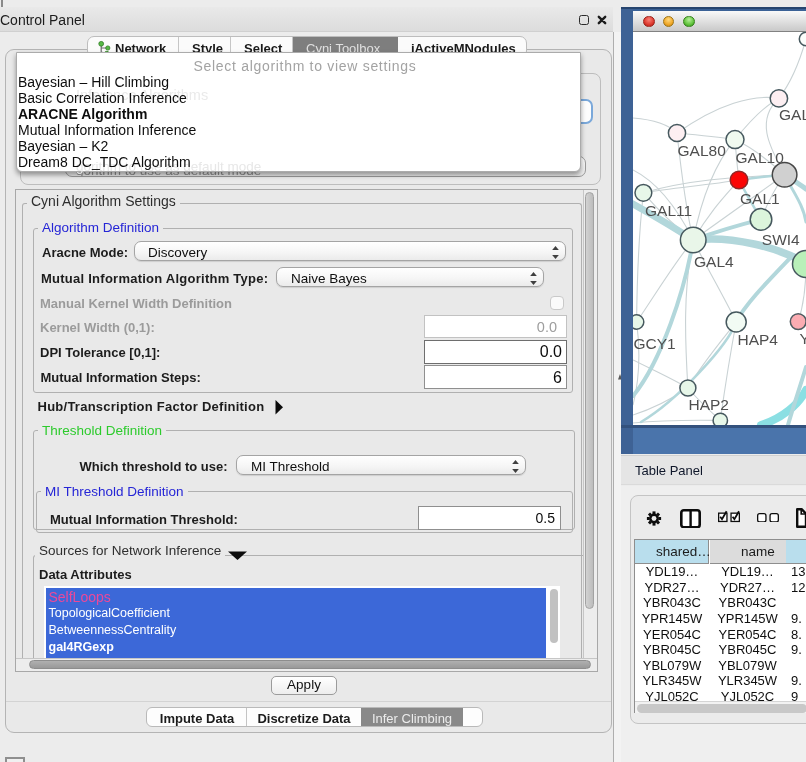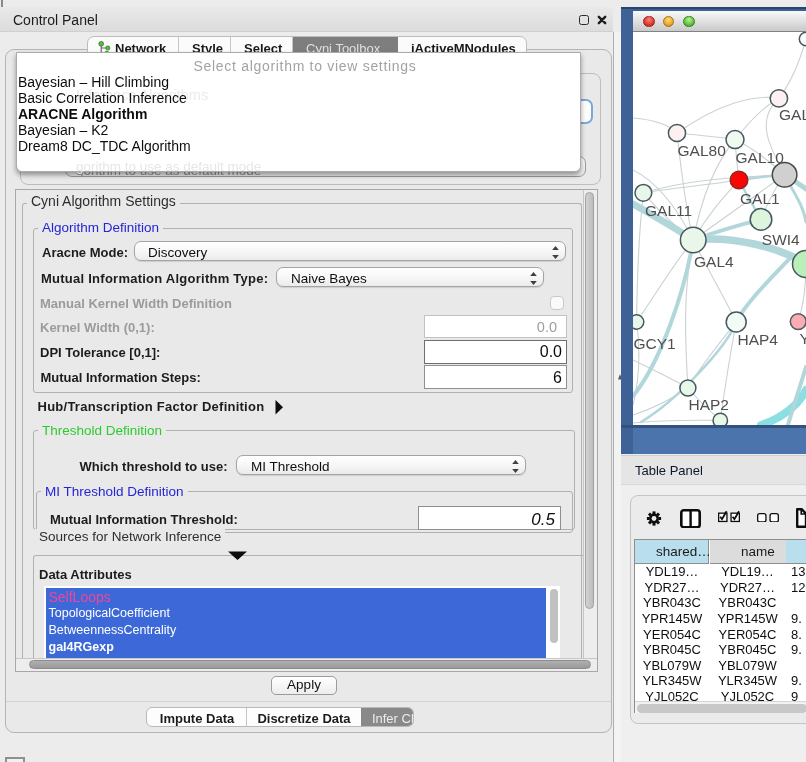--- a/index.html
+++ b/index.html
@@ -12,21 +12,21 @@
   border:1px solid #a4a4a4; border-radius:7px; box-shadow:0 1px 1px rgba(0,0,0,0.12); }
 .ct { position:absolute; left:13px; top:2.5px; font-size:13.5px; color:#0f0f0f; }
 .grp { position:absolute; border:1px solid #b0b0b0; border-radius:3px; }
 .gt { position:absolute; background:#e9e9e9; padding:0 4px; font-size:13.5px; }
 </style>
 </head>
 <body>
 
 <div class="abs" style="left:1px;top:0;width:2px;height:7px;background:#8a8a8a;"></div>
 <div class="abs" style="left:0;top:7px;width:613px;height:25px;background:linear-gradient(#e9e9e9,#dcdcdc);border-bottom:1px solid #d0d0d0;"></div>
-<div class="abs" style="left:13px;top:12px;font-size:14px;color:#1c1c1c;">Control Panel</div>
+<div class="abs" style="left:0;top:12px;font-size:14px;color:#1c1c1c;">Control Panel</div>
 <div class="abs" style="left:579px;top:14.5px;width:10px;height:10px;border:1.6px solid #2a2a2a;border-radius:2.5px;"></div>
 <svg class="abs" style="left:597px;top:15px" width="10" height="10" viewBox="0 0 10 10">
  <path d="M1.8 1.8 L8.2 8.2 M8.2 1.8 L1.8 8.2" stroke="#1b1b1b" stroke-width="2.4" stroke-linecap="round"></path>
 </svg>
 
 <div class="abs" style="left:613px;top:32px;width:1px;height:730px;background:#aeaeae;"></div>
 <div class="abs" style="left:614px;top:32px;width:7px;height:730px;background:#f3f3f3;"></div>
 
 <div class="abs" style="left:5px;top:49px;width:607px;height:684px;background:#e9e9e9;border:1px solid #b4b4b4;border-radius:9px;"></div>
 
@@ -121,25 +121,25 @@
         <path d="M3.5 0 L6.8 4 L0.2 4 Z" fill="#3f3f3f"></path>
         <path d="M3.5 13 L0.2 9 L6.8 9 Z" fill="#3f3f3f"></path>
       </svg>
   </div>
 
   <div class="grp" style="left:19.5px;top:301px;width:537px;height:42px;"></div>
   <div class="gt" style="left:25px;top:294px;color:#2525d6;">MI Threshold Definition</div>
 
   <div class="lbl" style="left:34px;top:321.5px;">Mutual Information Threshold:</div>
   <div class="abs" style="left:402px;top:316px;width:143px;height:24px;background:#ffffff;border:1px solid #8f8f8f;">
-    <div class="abs" style="right:5px;top:2.5px;font-size:17px;color:#0c0c0c;font-style:italic;">0.5</div>
+    <div class="abs" style="right:5px;top:2.5px;font-size:14px;color:#0c0c0c;">0.5</div>
   </div>
 
   <div class="grp" style="left:16.5px;top:365px;width:557px;height:110px;border-bottom:none;"></div>
-  <div class="abs" style="left:19px;top:339px;background:#e9e9e9;padding:0 4px;font-size:13.5px;color:#2e2e2e;">Sources for Network Inference</div>
+  <div class="abs" style="left:19px;top:353px;background:#e9e9e9;padding:0 4px;font-size:13.5px;color:#2e2e2e;">Sources for Network Inference</div>
   <svg class="abs" style="left:212px;top:361px" width="19" height="9" viewBox="0 0 19 9">
       <path d="M0 0.5 L19 0.5 L9.5 9 Z" fill="#0c0c0c"></path>
     </svg>
 
   <div class="lbl" style="left:23px;top:376.5px;">Data Attributes</div>
 
   <div class="abs" style="left:28px;top:396px;width:516px;height:72px;background:#ffffff;">
     <div class="abs" style="left:1.5px;top:1.5px;width:500px;height:70.5px;background:#3c68d8;"></div>
     <div class="abs" style="left:32.5px;top:0;width:516px;height:72px;"></div>
     <div class="abs" style="left:4.5px;top:3px;font-size:14px;color:#ec4899;">SelfLoops</div>
@@ -151,30 +151,31 @@
 </div>
 
 <div class="abs" style="left:16px;top:52px;width:565px;height:120px;background:#ffffff;border:1px solid #ababab;border-radius:0 0 6px 6px;box-shadow:0 3px 5px rgba(0,0,0,0.38);z-index:50;">
   <div class="abs" style="left:59px;top:34px;font-size:14.5px;color:#eaeaea;">Inference Algorithms</div>
   <div class="abs" style="left:59px;top:106px;font-size:13.5px;color:#e7e7e7;">gorithm to use as default mode</div>
   <div style="text-align:center;margin-top:5px;font-size:14px;letter-spacing:0.7px;text-indent:13px;color:#a3a3a3;position:relative;">Select algorithm to view settings</div>
   <div style="margin-top:0px;font-size:14px;color:#0d0d0d;line-height:16px;padding-left:1px;position:relative;">
     <div>Bayesian – Hill Climbing</div>
     <div>Basic Correlation Inference</div>
     <div style="font-weight:bold;">ARACNE Algorithm</div>
+    <div>Mutual Information Inference</div>
     <div>Bayesian – K2</div>
     <div>Dream8 DC_TDC Algorithm</div>
   </div>
 </div>
 
 <div class="abs" style="left:271px;top:676px;width:66px;height:18.5px;background:linear-gradient(#ffffff,#ededed);border:1px solid #9b9b9b;border-radius:5px;text-align:center;font-size:13.5px;color:#111;line-height:16.5px;">Apply</div>
 
 <div class="abs" style="left:6px;top:701px;width:605px;height:1px;background:#d3d3d3;"></div>
 
-<div class="abs" style="left:146px;top:707px;width:268px;height:20px;background:#fdfdfd;border:1px solid #b9b9b9;border-radius:6px;overflow:hidden;font-size:13px;font-weight:bold;color:#1c1c1c;">
+<div class="abs" style="left:146px;top:707px;width:337px;height:20px;background:#fdfdfd;border:1px solid #b9b9b9;border-radius:6px;overflow:hidden;font-size:13px;font-weight:bold;color:#1c1c1c;">
   <div class="abs" style="left:99px;top:0;width:1px;height:20px;background:#c4c4c4;"></div>
   <div class="abs" style="left:214px;top:0;width:102px;height:20px;background:#898989;"></div>
   <div class="abs" style="left:0;top:3px;width:100px;text-align:center;">Impute Data</div>
   <div class="abs" style="left:100px;top:3px;width:114px;text-align:center;">Discretize Data</div>
   <div class="abs" style="left:214px;top:3px;width:102px;text-align:center;color:#ececec;font-weight:normal;">Infer Climbing</div>
 </div>
 
 <div class="abs" style="left:5px;top:757px;width:20px;height:10px;background:#f0f0f0;border:2px solid #8f8f8f;"></div>
 
 <svg class="abs" style="left:617.5px;top:374px" width="4" height="5.5" viewBox="0 0 4 5.5">

